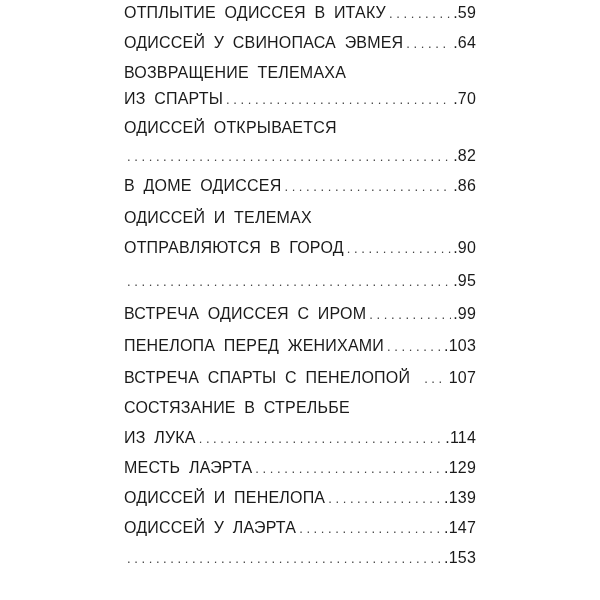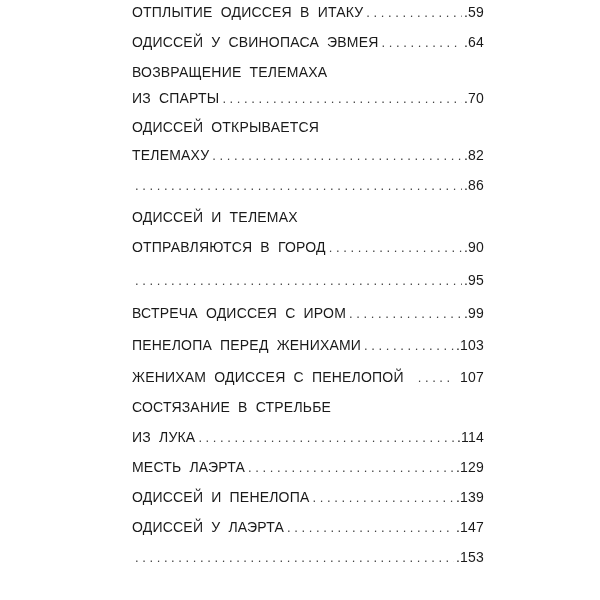--- a/index.html
+++ b/index.html
@@ -16,26 +16,26 @@
       color: #1a1a1a;
     }
     .toc {
       position: absolute;
       left: 120px;
       top: 0;
       width: 352px;
     }
     .line {
       position: absolute;
-      left: 12px;
+      left: 4px;
       width: 352px;
       height: 22px;
       display: flex;
       align-items: baseline;
-      font-size: 14px;
+      font-size: 16px;
       letter-spacing: 0.2px;
       white-space: nowrap;
       word-spacing: 4px;
     }
     .line .title {
       flex: 0 0 auto;
     }
     .line .leader {
       flex: 1 1 auto;
       overflow: hidden;
@@ -77,26 +77,26 @@
   <div class="line" style="top:90px">
     <span class="title">ИЗ СПАРТЫ</span>
     <span class="leader"></span>
     <span class="page">.70</span>
   </div>
 
   <div class="line" style="top:119px">
     <span class="title">ОДИССЕЙ ОТКРЫВАЕТСЯ</span>
   </div>
   <div class="line" style="top:147px">
-    <span class="title">ТЕЛЕМАХУ</span>
     <span class="leader"></span>
     <span class="page">.82</span>
   </div>
 
   <div class="line" style="top:177px">
+    <span class="title">В ДОМЕ ОДИССЕЯ</span>
     <span class="leader"></span>
     <span class="page">.86</span>
   </div>
 
   <div class="line" style="top:209px">
     <span class="title">ОДИССЕЙ И ТЕЛЕМАХ</span>
   </div>
   <div class="line" style="top:239px">
     <span class="title">ОТПРАВЛЯЮТСЯ В ГОРОД</span>
     <span class="leader"></span>
@@ -114,21 +114,21 @@
     <span class="page">.99</span>
   </div>
 
   <div class="line" style="top:337px">
     <span class="title">ПЕНЕЛОПА ПЕРЕД ЖЕНИХАМИ</span>
     <span class="leader"></span>
     <span class="page">.103</span>
   </div>
 
   <div class="line" style="top:369px">
-    <span class="title">ЖЕНИХАМ ОДИССЕЯ С ПЕНЕЛОПОЙ</span>
+    <span class="title">ВСТРЕЧА СПАРТЫ С ПЕНЕЛОПОЙ</span>
     <span class="leader" style="margin-left:14px;margin-right:8px"></span>
     <span class="page">107</span>
   </div>
 
   <div class="line" style="top:399px">
     <span class="title">СОСТЯЗАНИЕ В СТРЕЛЬБЕ</span>
   </div>
   <div class="line" style="top:429px">
     <span class="title">ИЗ ЛУКА</span>
     <span class="leader"></span>

